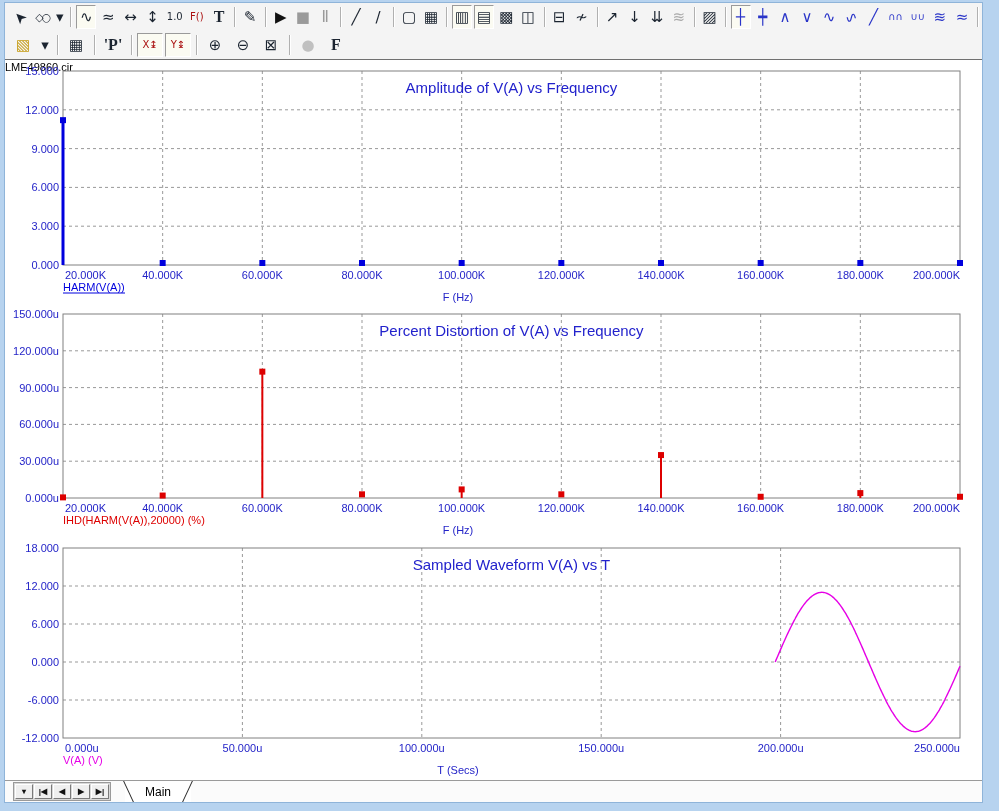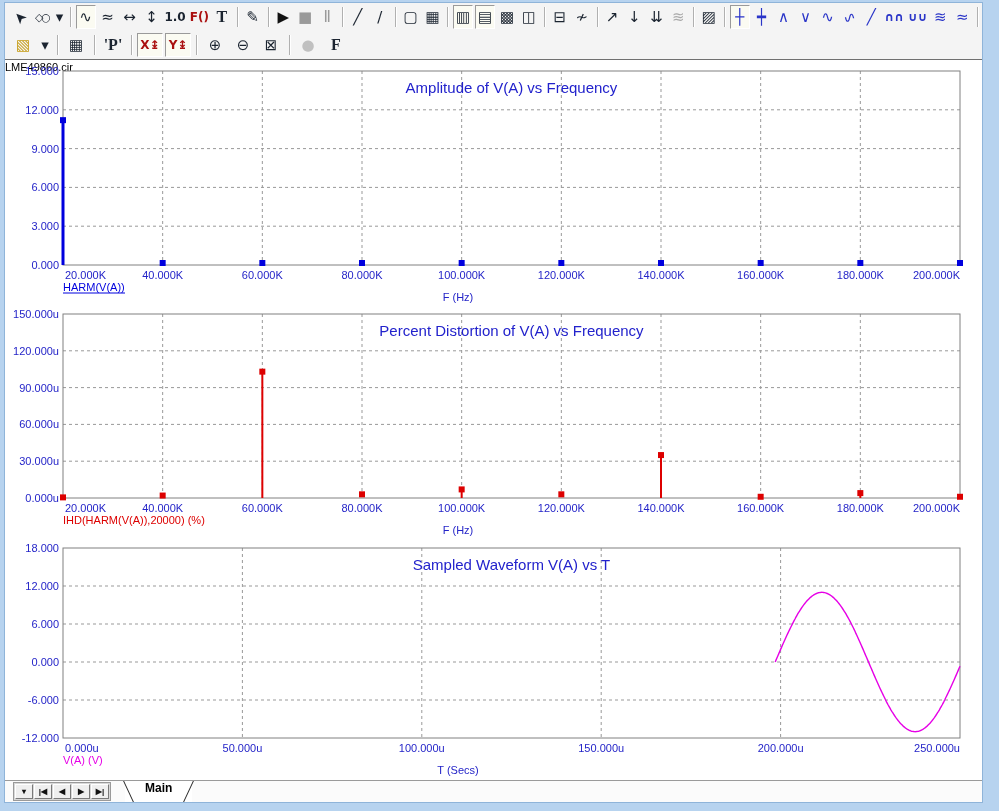--- a/index.html
+++ b/index.html
@@ -6,36 +6,36 @@
   body{width:999px;height:811px;position:relative;font-family:"Liberation Sans",sans-serif;overflow:hidden;}
   .window{position:absolute;left:4px;top:2px;width:979px;height:801px;background:#f4f4f4;border:1px solid #8fb4d9;box-sizing:border-box;}
   
   .tb{height:28px;display:flex;align-items:center;padding-left:4px;background:#f4f4f4;}
   .tb button{width:26px;height:24px;margin:0 1px;display:flex;align-items:center;justify-content:center;
     border:1px solid transparent;background:transparent;padding:0;cursor:default;
     color:#1b2430;font-family:"DejaVu Sans",sans-serif;font-size:15px;line-height:1;}
   .tb button.narrow{width:14px;}
   .tb button.pressed{border-color:#9a9a9a #ffffff #ffffff #9a9a9a;background:#fbfbf2;}
   .tb .sep{width:1px;height:20px;background:#b0b0b0;margin:0 4px;box-shadow:1px 0 0 #fff;}
-  .tb .small{font-size:12px;font-weight:bold;}
+  .tb .small{font-size:10px;font-weight:normal;}
   .tb .serif{font-family:"Liberation Serif",serif;font-weight:bold;font-size:16px;}
   .tb .rot{transform:rotate(-135deg);display:inline-block;}
   .tb .flip{transform:scaleY(-1);display:inline-block;}
   .tb .tight{letter-spacing:-2px;font-size:11px;}
   
   .plot-page{position:relative;width:977px;height:720px;background:#ffffff;border-top:1px solid #707070;}
   .cir-title{position:absolute;left:0;top:1px;width:100%;font-size:11px;color:#000;}
   svg text{font-family:"Liberation Sans",sans-serif;}
   
   .bottom-bar{height:21px;background:#fbfbfb;border-top:1px solid #9a9a9a;display:flex;align-items:center;}
   .nav-btns{display:flex;align-items:center;margin-left:8px;gap:1px;background:#d8d8d8;padding:1px;border:1px solid #9a9a9a;}
   .nav-btns button{width:18px;height:15px;font-size:8px;font-weight:bold;line-height:1;padding:0;
     border:1px solid;border-color:#fff #7a7a7a #7a7a7a #fff;background:#efefef;color:#111;cursor:default;}
-  .tab{position:relative;margin-left:14px;height:100%;display:flex;align-items:flex-start;padding:0 20px;
-    font-weight:bold;font-size:12px;background:#fff;}
+  .tab{position:relative;margin-left:14px;height:100%;display:flex;align-items:center;padding:0 20px;
+    font-weight:normal;font-size:12px;background:#fff;}
   .tab::before{content:"";position:absolute;left:3px;top:0;height:100%;width:10px;border-left:1px solid #222;transform:skewX(25deg);}
   .tab::after{content:"";position:absolute;right:3px;top:0;height:100%;width:10px;border-right:1px solid #222;transform:skewX(-25deg);}
   .tab-rest{flex:1;height:100%;border-bottom:0;}
 </style>
 </head>
 <body style="background: rgb(183, 211, 239);">
 
 <div class="window">
   <div class="tb" id="toolbar1">
       <button>

